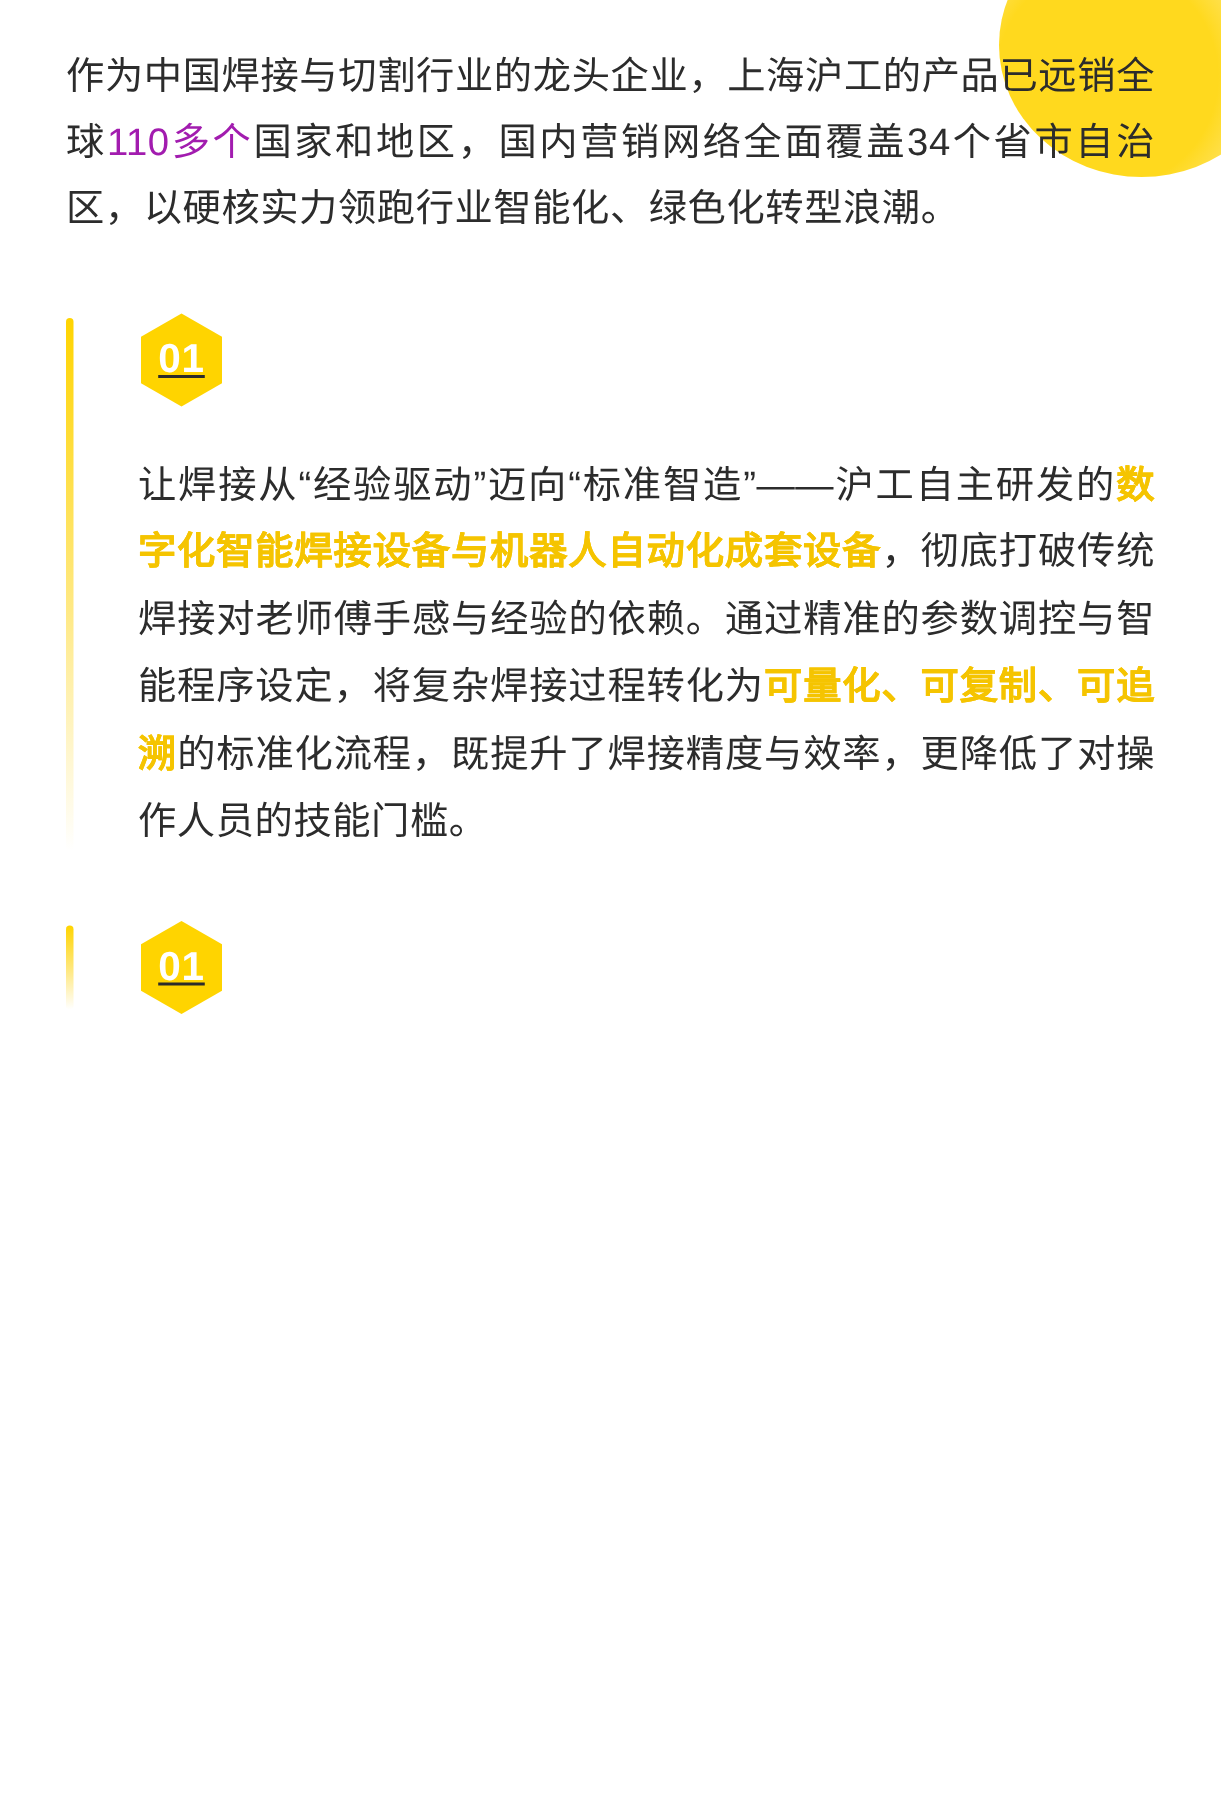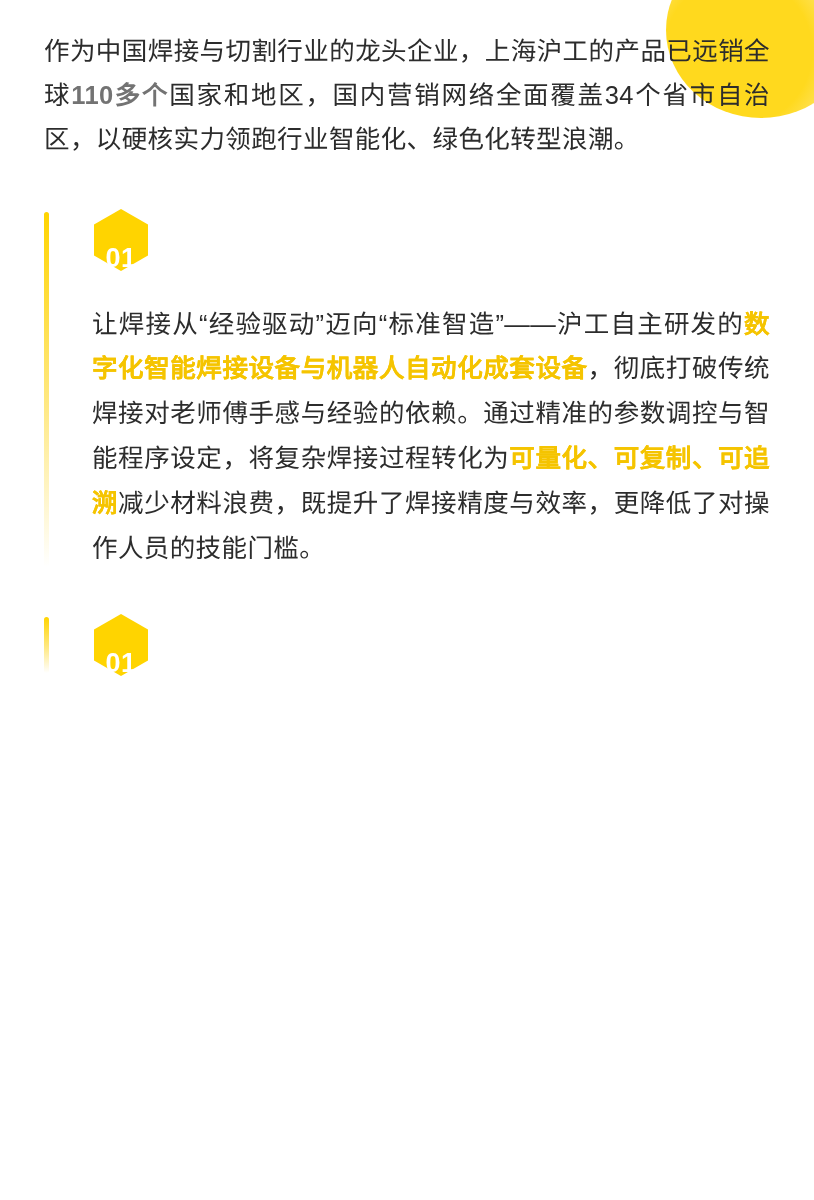--- a/index.html
+++ b/index.html
@@ -39,22 +39,22 @@
   
   .intro {
     font-size: 25.5px;
     line-height: 1.72;
     letter-spacing: 0.4px;
     color: #2c2c2c;
     margin: 0 0 46px 0;
     text-align: justify;
   }
   .intro b {
-    font-weight: 700;
-    color: #737373;
+    font-weight: 400;
+    color: #a21caf;
   }
 
   
   .section {
     position: relative;
     margin-bottom: 42px;
   }
   .rail {
     position: absolute;
     left: 0;
@@ -73,22 +73,23 @@
     align-items: center;
     gap: 20px;
     margin-bottom: 30px;
   }
   .hex {
     position: relative;
     width: 58px;
     height: 64px;
     flex: 0 0 auto;
     display: flex;
-    align-items: flex-end;
+    align-items: center;
     justify-content: center;
+    text-decoration: underline;
   }
   .hex svg { position: absolute; inset: 0; }
   .hex-num {
     position: relative;
     font-size: 27px;
     font-weight: 700;
     color: #ffffff;
     letter-spacing: 0.5px;
     line-height: 1;
   }
@@ -125,21 +126,21 @@
     <div class="rail"></div>
     <div class="section-inner">
       <div class="sec-head">
         <div class="hex">
           <svg viewBox="0 0 58 64" width="58" height="64" aria-hidden="true">
             <polygon points="29,1 56,16.5 56,47.5 29,63 2,47.5 2,16.5" fill="#ffd400"></polygon>
           </svg>
           <span class="hex-num">01</span>
         </div>
       </div>
-      <p class="sec-body"><span>让焊接从“经验驱动”迈向“标准智造”——沪工自主研发的</span><span class="hl">数字化智能焊接设备与机器人自动化成套设备</span><span>，彻底打破传统焊接对老师傅手感与经验的依赖。通过精准的参数调控与智能程序设定，将复杂焊接过程转化为</span><span class="hl">可量化、可复制、可追溯</span><span>减少材料浪费，既提升了焊接精度与效率，更降低了对操作人员的技能门槛。</span></p>
+      <p class="sec-body"><span>让焊接从“经验驱动”迈向“标准智造”——沪工自主研发的</span><span class="hl">数字化智能焊接设备与机器人自动化成套设备</span><span>，彻底打破传统焊接对老师傅手感与经验的依赖。通过精准的参数调控与智能程序设定，将复杂焊接过程转化为</span><span class="hl">可量化、可复制、可追溯</span><span>的标准化流程，既提升了焊接精度与效率，更降低了对操作人员的技能门槛。</span></p>
     </div>
   </div>
 
   <div class="section">
     <div class="rail"></div>
     <div class="section-inner">
       <div class="sec-head">
         <div class="hex">
           <svg viewBox="0 0 58 64" width="58" height="64" aria-hidden="true">
             <polygon points="29,1 56,16.5 56,47.5 29,63 2,47.5 2,16.5" fill="#ffd400"></polygon>

